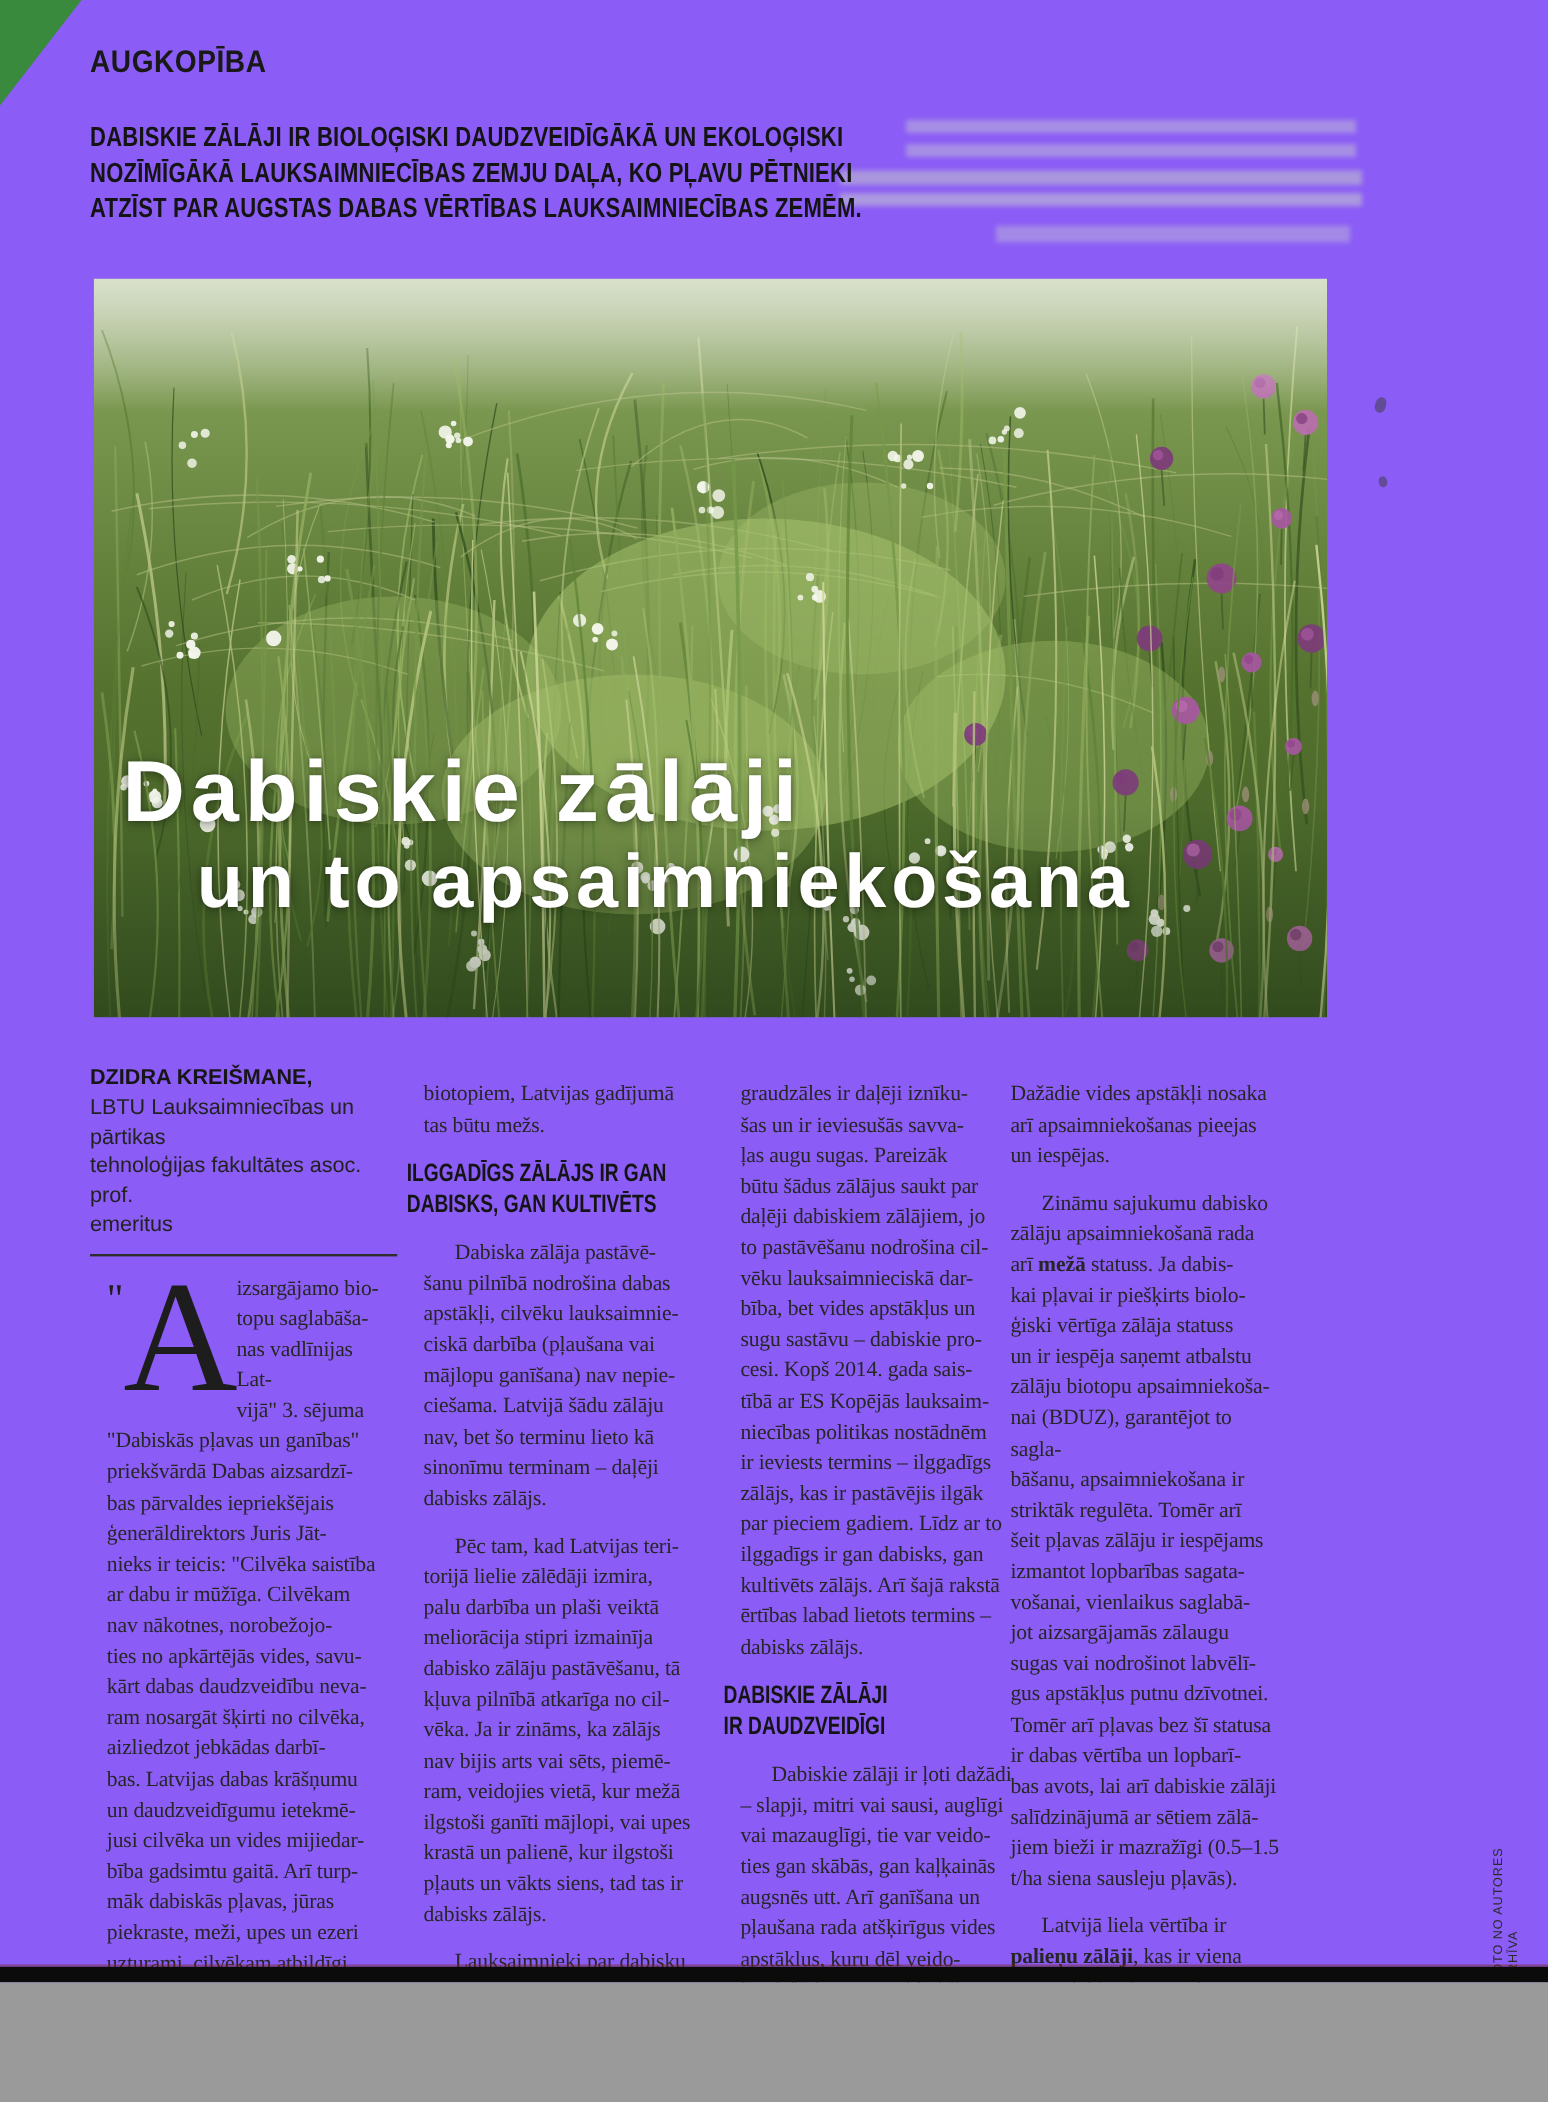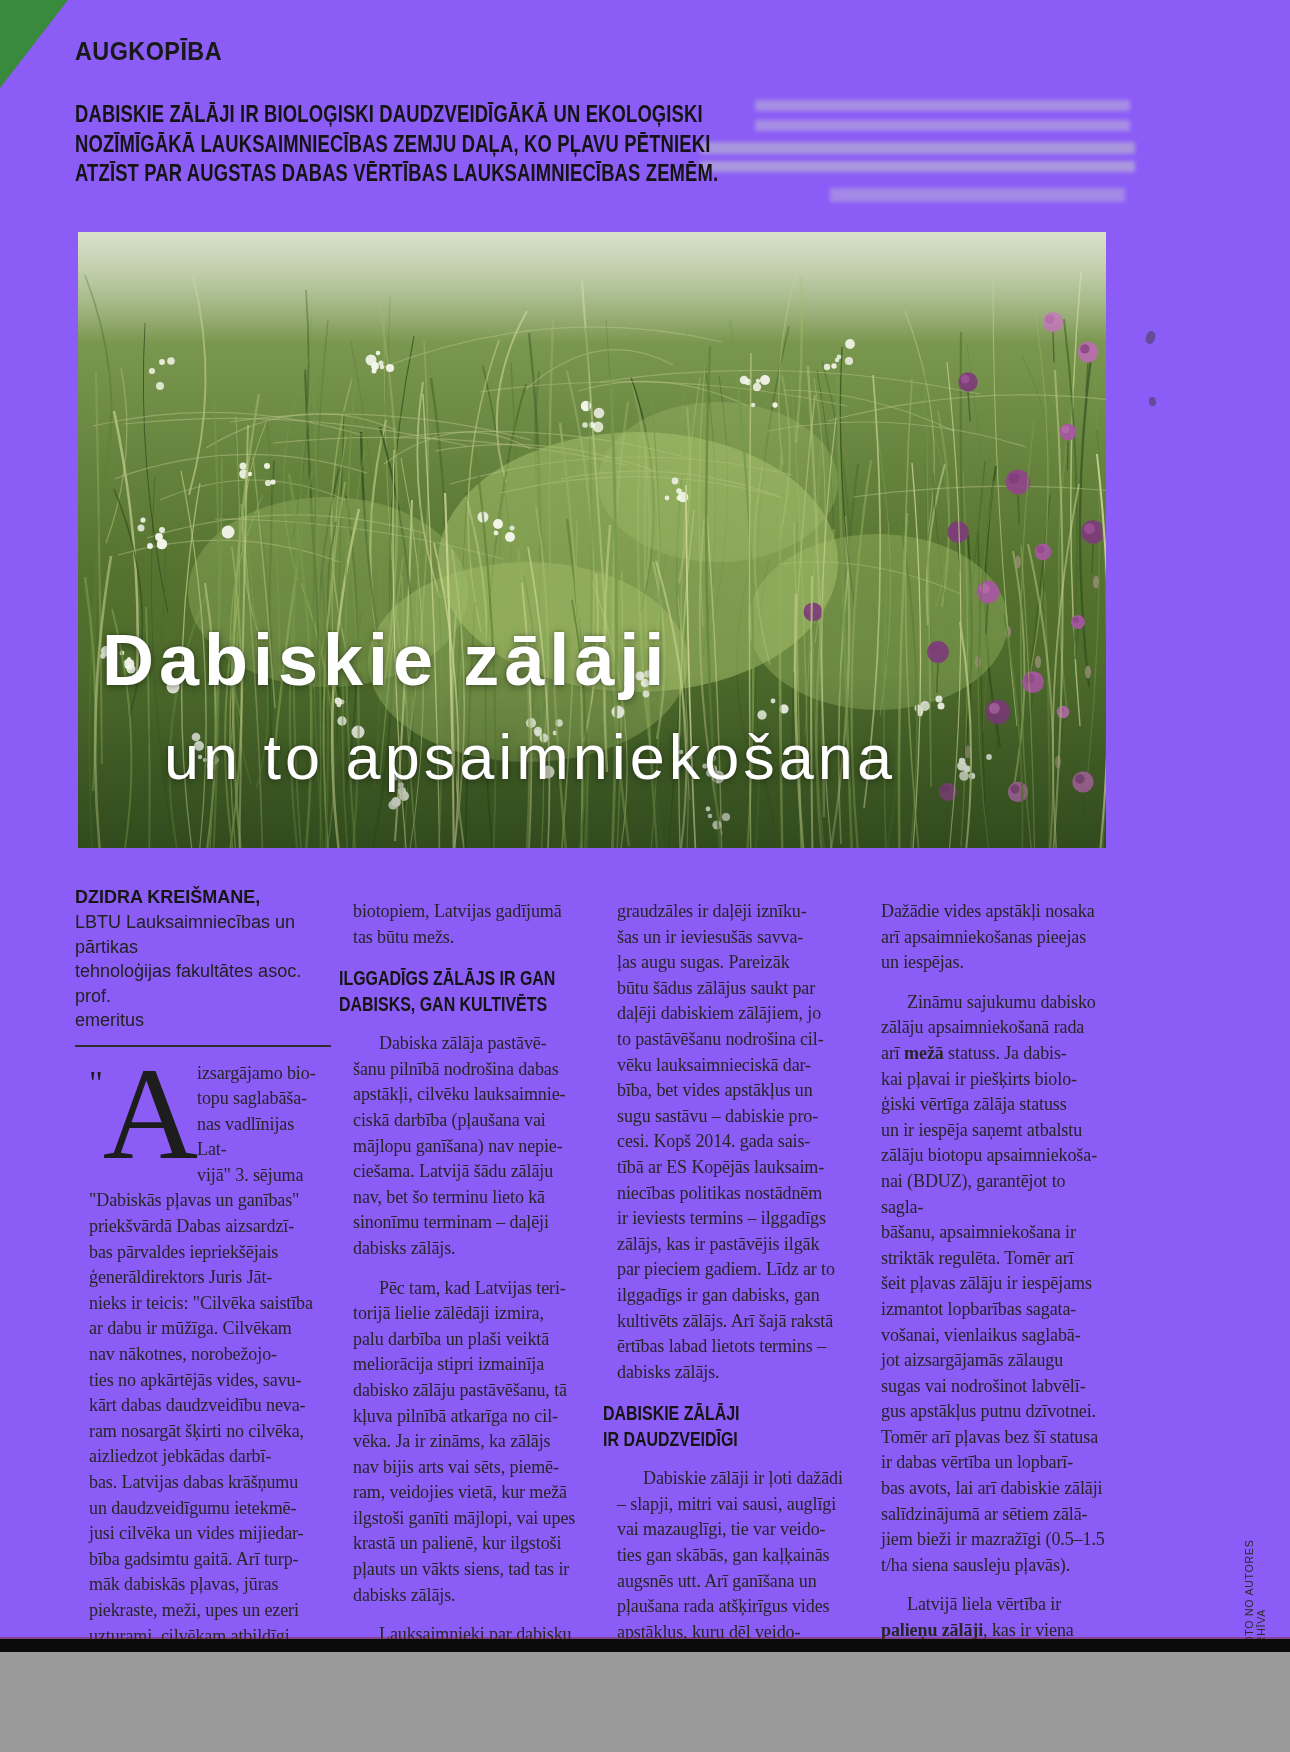--- a/index.html
+++ b/index.html
@@ -20,24 +20,24 @@
     background:linear-gradient(#c9cdd0 0 11px,transparent 11px 20px,#c9cdd0 20px 31px,transparent 31px);}
   .ghost2{left:700px;top:142px;width:435px;height:32px;opacity:.55;
     background:linear-gradient(#c2c6c9 0 12px,transparent 12px 19px,#c6cacd 19px 30px,transparent 30px);}
   .ghost3{left:830px;top:188px;width:295px;height:14px;opacity:.4;background:#c9cdd0;}
   
   .hero{position:absolute;left:78px;top:232px;width:1028px;height:616px;margin:0;overflow:hidden;}
   .hero svg{position:absolute;left:0;top:0;}
   .hero-title{position:absolute;left:24px;top:392px;color:#fff;
      text-shadow:0 2px 10px rgba(0,0,0,.38),0 0 3px rgba(0,0,0,.25);}
   .hero-title .t1{font-size:72px;font-weight:700;letter-spacing:5px;line-height:1;}
-  .hero-title .t2{font-size:63px;font-weight:400;letter-spacing:4px;line-height:1;margin:30px 0 0 62px;}
+  .hero-title .t2{font-size:63px;font-weight:700;letter-spacing:4px;line-height:1;margin:8px 0 0 62px;}
   
   .col{position:absolute;top:885px;width:256px;}
-  .c1{left:75px;} .c2{left:339px;} .c3{left:603px;} .c4{left:867px;}
+  .c1{left:75px;} .c2{left:339px;} .c3{left:603px;} .c4{left:828px;}
   .byline-name{font-size:18px;font-weight:700;color:#161616;line-height:25px;}
   .byline-role{font-size:18px;color:#222;line-height:24.5px;white-space:pre-line;}
   .byline-rule{border-top:2.5px solid #2e2e2e;margin:12px 0 12px;}
   .body{font-family:"Liberation Serif",serif;font-size:18px;line-height:25.6px;color:#262626;
         white-space:pre-line;margin:14px;letter-spacing:-.1px;}
   .indent{text-indent:26px;}
   .colhead{font-family:"Liberation Sans",sans-serif;font-weight:700;font-size:21px;line-height:26px;
         color:#141414;white-space:pre-line;width:132%;transform:scaleX(.76);transform-origin:0 0;
         margin:15px 0 9px;}
   .dropcap{float:left;display:flex;align-items:flex-start;width:104px;height:99px;margin:5px 4px 0 0;

